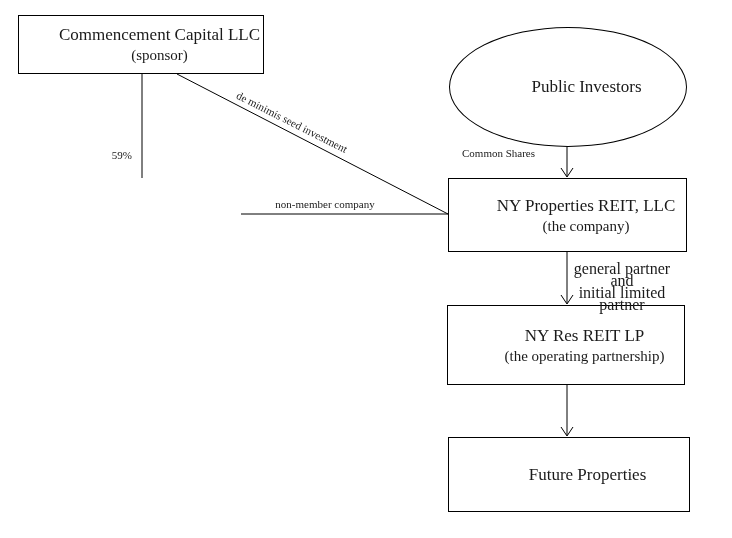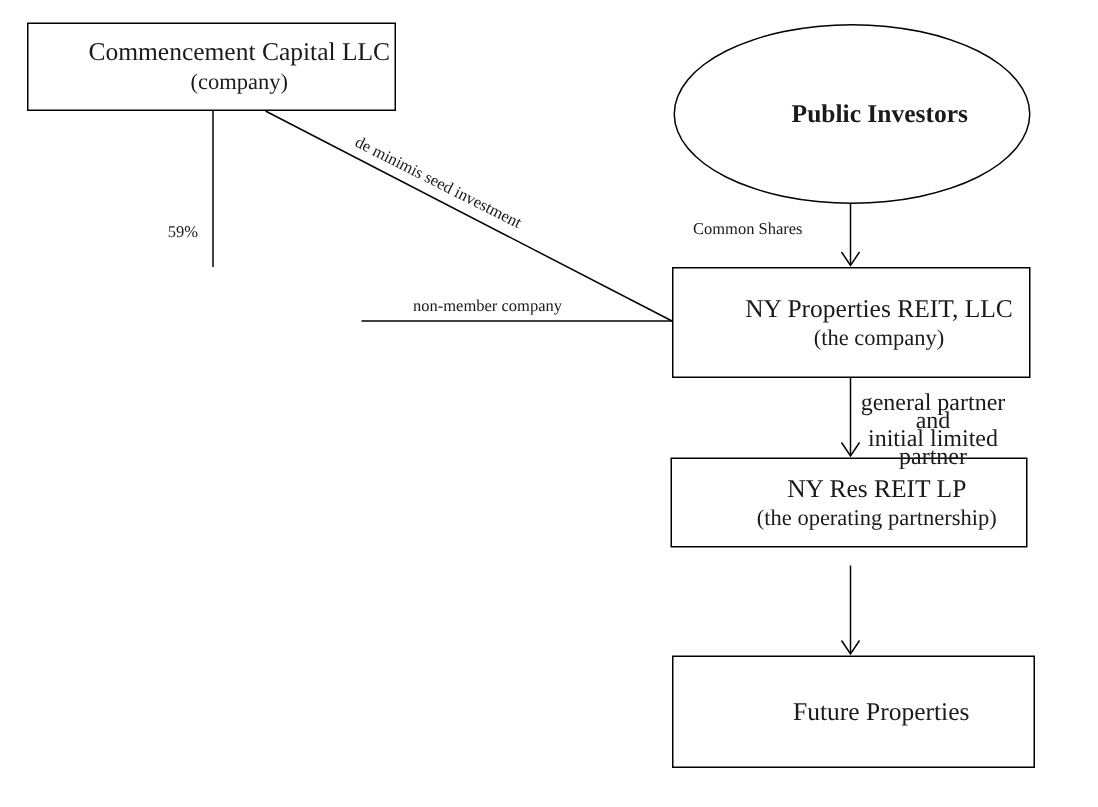--- a/index.html
+++ b/index.html
@@ -85,24 +85,24 @@
     top: 198px;
     width: 122px;
     text-align: center;
   }
   #label-general-partner {
     left: 570px;
     top: 263px;
     width: 104px;
   }
   #node-sponsor   { left: 18px;  top: 15px;  width: 246px; height: 59px; }
-  #node-investors { left: 449px; top: 16px;  width: 238px; height: 120px; font-weight: bold; }
+  #node-investors { left: 449px; top: 27px;  width: 238px; height: 120px; }
   #node-manager   { left: 39px;  top: 178px; width: 202px; height: 74px; }
   #node-company   { left: 448px; top: 178px; width: 239px; height: 74px; }
-  #node-op        { left: 447px; top: 305px; width: 238px; height: 60px; }
+  #node-op        { left: 447px; top: 305px; width: 238px; height: 80px; }
   #node-future    { left: 448px; top: 437px; width: 242px; height: 75px; }
 </style>
 </head>
 <body>
 
 <div id="stage">
 
   <svg id="connector-layer" viewBox="0 0 732 538" xmlns="http://www.w3.org/2000/svg" fill="none" stroke="#000000" stroke-width="1">
 
     <line x1="142" y1="74" x2="142" y2="178"></line>
@@ -116,21 +116,21 @@
 
     <line x1="567" y1="252" x2="567" y2="303"></line>
     <polyline points="561,295 567,304 573,295"></polyline>
 
     <line x1="567" y1="377" x2="567" y2="435"></line>
     <polyline points="561,427 567,436 573,427"></polyline>
   </svg>
 
   <div class="node" id="node-sponsor">
     <div class="node-line1">Commencement Capital LLC</div>
-    <div class="node-line2">(company)</div>
+    <div class="node-line2">(sponsor)</div>
   </div>
 
   <div class="node ellipse" id="node-investors">
     <div class="node-line1">Public Investors</div>
   </div>
 
 
   <div class="node" id="node-company">
     <div class="node-line1">NY Properties REIT, LLC</div>
     <div class="node-line2">(the company)</div>

